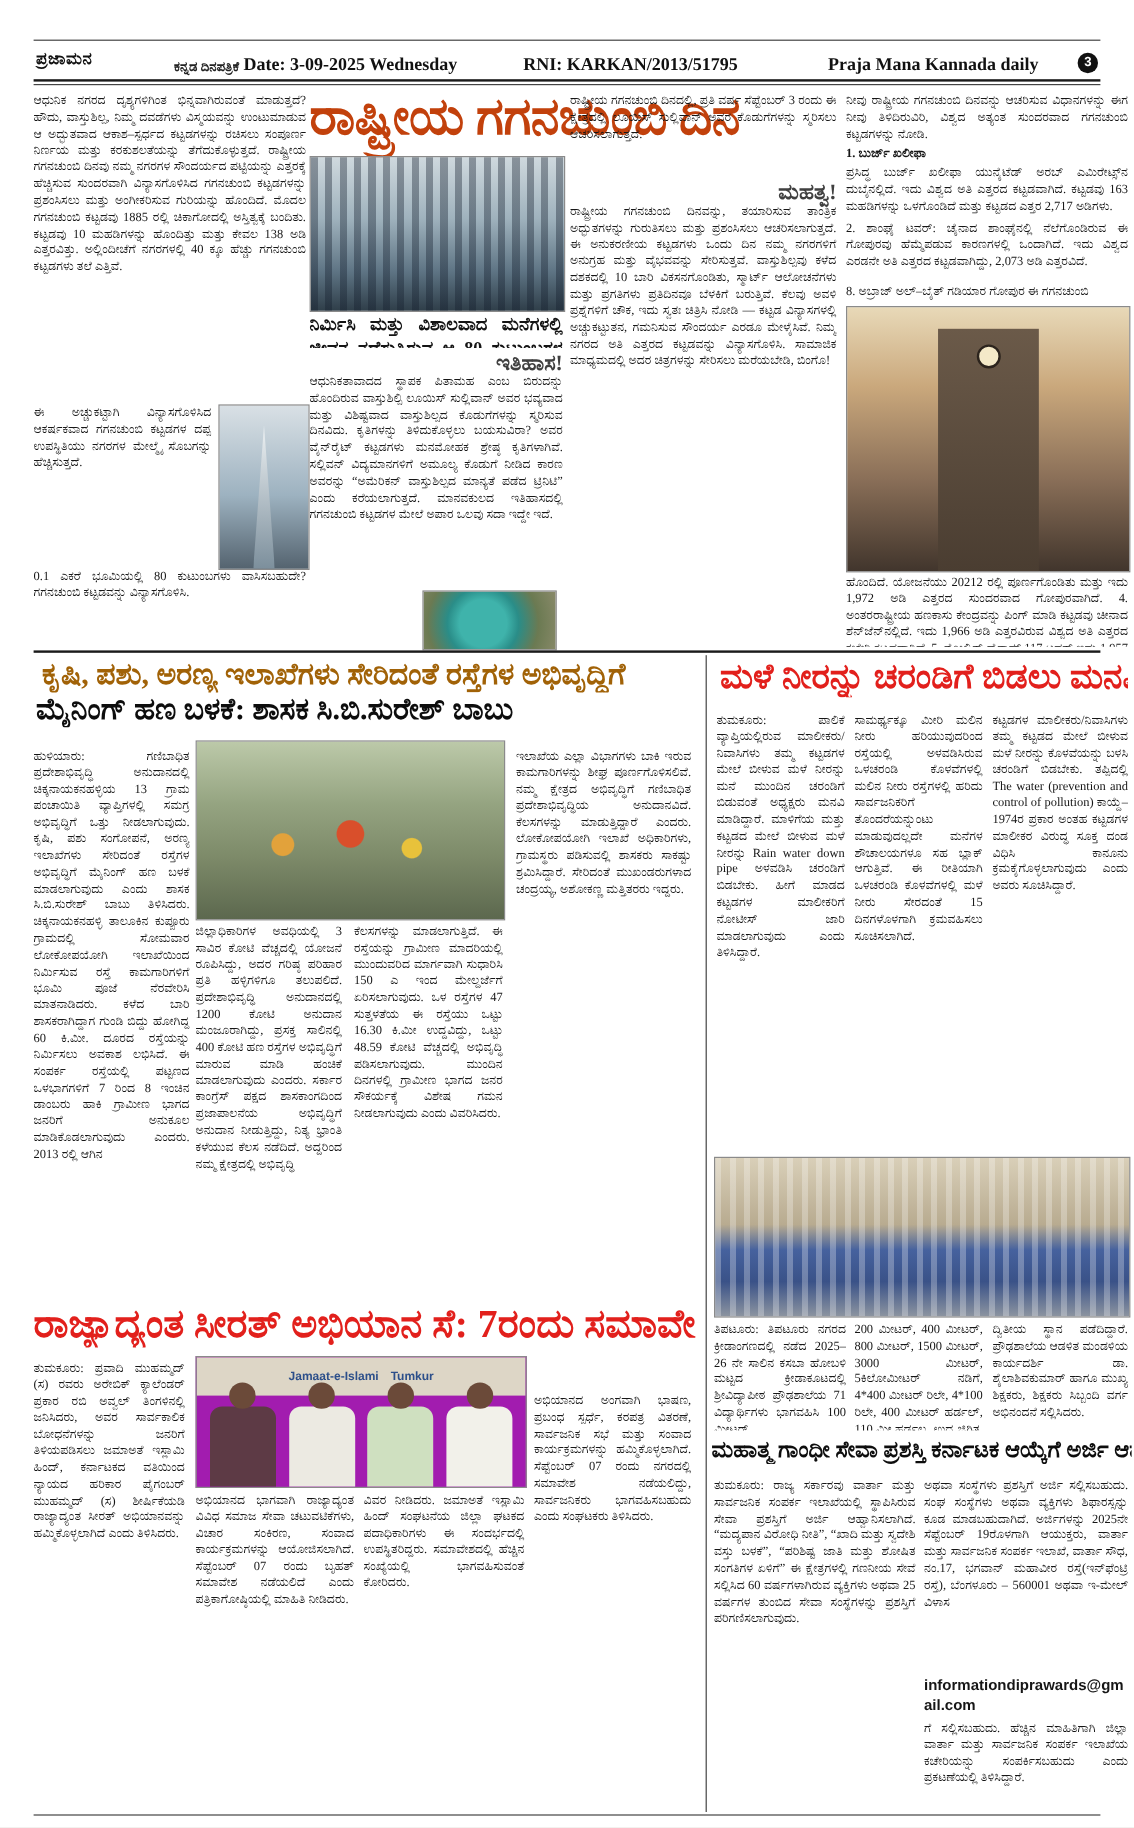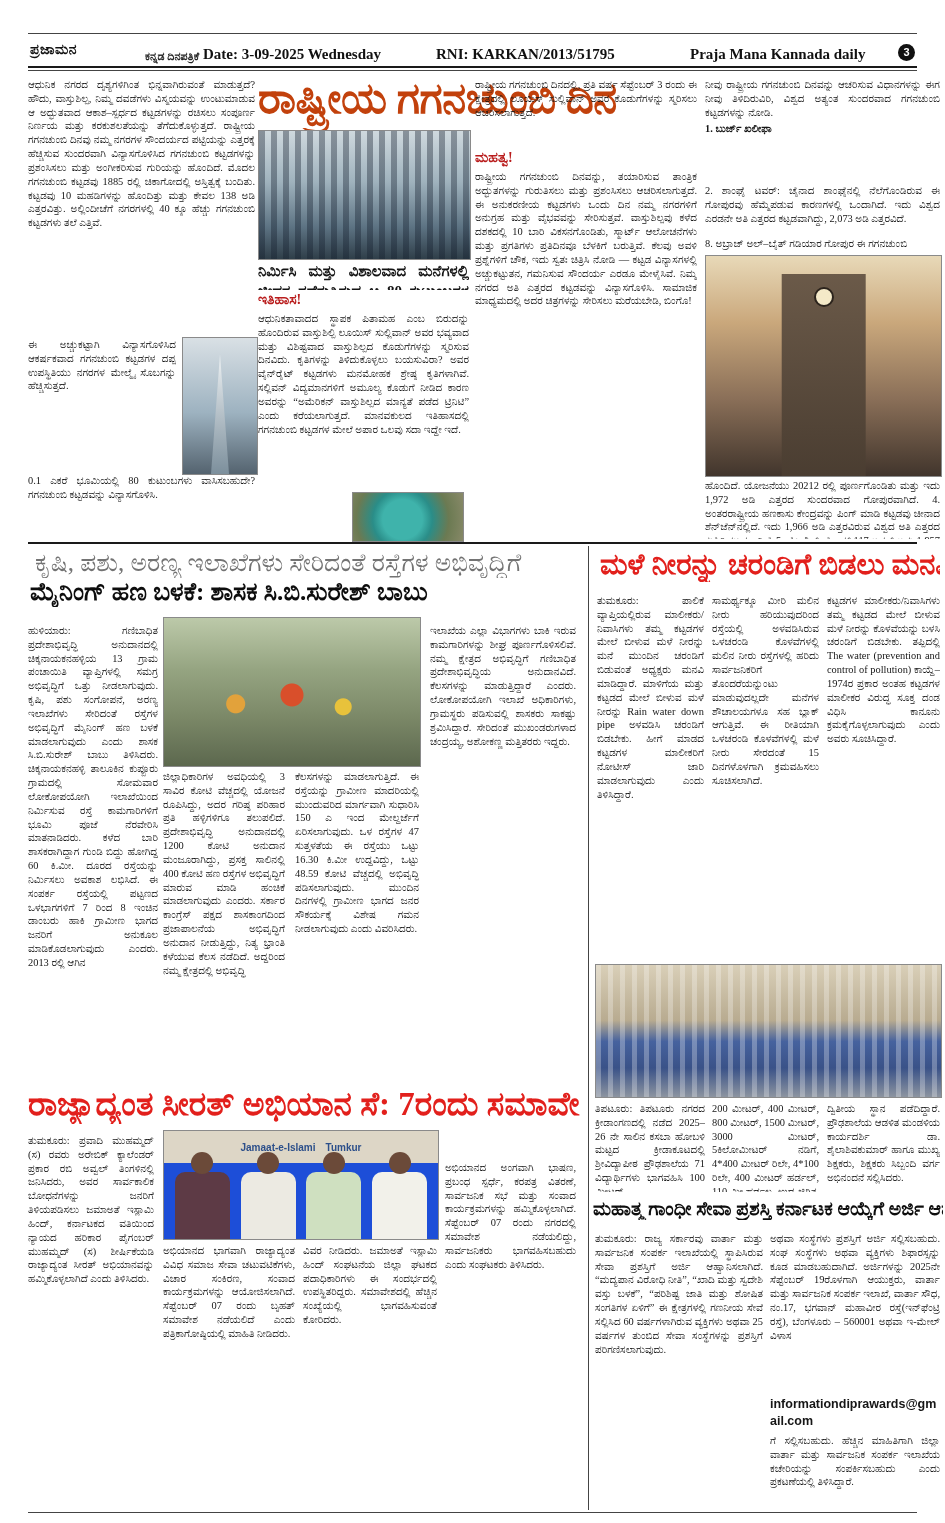--- a/index.html
+++ b/index.html
@@ -4,24 +4,24 @@
 <style>
   html,body{margin:0;padding:0;background:#e8e8e4;}
   #page{position:relative;width:945px;height:1523px;margin:0 auto;background:#ffffff;
         font-family:"Liberation Serif","DejaVu Serif",serif;color:#141414;overflow:hidden;}
   .rule{position:absolute;background:#1a1a1a;}
   .rule-thin{position:absolute;background:#444;}
   .bodytext{position:absolute;font-size:10.4px;line-height:1.33;text-align:justify;color:#161616;overflow:hidden;word-break:break-word;}
   .bold{font-weight:bold;}
   .center{text-align:center;}
   .h-main{position:absolute;color:#c2410c;font-weight:bold;font-size:43px;line-height:1.05;letter-spacing:-.5px;white-space:nowrap;overflow:hidden;}
-  .h-kicker{position:absolute;color:#737373;font-weight:normal;font-size:25px;white-space:nowrap;overflow:hidden;}
+  .h-kicker{position:absolute;color:#a16207;font-weight:bold;font-size:25px;white-space:nowrap;overflow:hidden;}
   .h-black{position:absolute;color:#0d0d0d;font-weight:bold;overflow:hidden;white-space:nowrap;}
   .h-red-sub{position:absolute;color:#e2201c;font-weight:bold;overflow:hidden;white-space:nowrap;}
-  .subhead-inline{font-size:14px;font-weight:bold;color:#b91c1c;text-align:left;position:absolute;}
+  .subhead-inline{font-size:18px;font-weight:bold;color:#404040;text-align:right;position:absolute;}
   .caption{position:absolute;font-size:15px;font-weight:bold;line-height:1.3;text-align:justify;overflow:hidden;}
   .photo{position:absolute;border:1px solid #8a8a8a;overflow:hidden;}
   #img-skyline{background:
      repeating-linear-gradient(90deg, rgba(20,30,45,.38) 0 6px, rgba(255,255,255,0) 6px 12px),
      linear-gradient(180deg,#cfd9de 0%,#9fb2bd 40%,#5d7383 75%,#2f3e49 100%);}
   #img-burj{background:linear-gradient(180deg,#d9e0e5 0%,#9db2c0 55%,#54636f 100%);}
   #img-burj .spire{position:absolute;left:50%;bottom:0;width:18px;height:88%;transform:translateX(-50%);
      background:linear-gradient(180deg,#eef2f4,#7c8f9c);clip-path:polygon(50% 0,100% 100%,0 100%);}
   #img-clock{background:linear-gradient(180deg,#e8d9b8 0%,#caa87c 30%,#8a6f58 65%,#41352c 100%);}
   #img-clock .tower{position:absolute;left:50%;bottom:0;width:36%;height:92%;transform:translateX(-50%);
@@ -30,21 +30,21 @@
      transform:translateX(-50%);background:#f4e9c8;border:2px solid #2c241d;}
   #img-aerial{background:radial-gradient(circle at 45% 55%, #3fb3ab 0 30%, #2a8d88 45%, #6b7a52 70%, #8a8a6a 100%);}
   #img-mining{background:
      radial-gradient(circle at 28% 58%, #e2a23b 0 9px, rgba(0,0,0,0) 10px),
      radial-gradient(circle at 50% 52%, #d94f2b 0 11px, rgba(0,0,0,0) 12px),
      radial-gradient(circle at 70% 60%, #e8c23b 0 8px, rgba(0,0,0,0) 9px),
      linear-gradient(180deg,#bcc9a9 0%,#95a481 35%,#7d8a69 65%,#5c684e 100%);}
   #img-team{background:
      repeating-linear-gradient(90deg, rgba(255,255,255,.28) 0 5px, rgba(0,0,0,0) 5px 12px),
      linear-gradient(180deg,#d9cfb8 0%,#b8ab90 42%,#46629e 58%,#3a5288 78%,#8c94a0 100%);}
-  #img-press{background:#1d4ed8;}
+  #img-press{background:#a21caf;}
   #img-press .banner{position:absolute;top:0;left:0;right:0;height:30%;background:#ddd6c6;
      font-family:"Liberation Sans",sans-serif;font-size:10px;font-weight:bold;color:#2c4f8a;
      display:flex;gap:10px;align-items:center;justify-content:center;}
   #img-press .person{position:absolute;bottom:0;height:62%;border-radius:10px 10px 0 0;}
   #img-press .head{position:absolute;top:-20px;left:50%;transform:translateX(-50%);width:22px;height:22px;border-radius:50%;background:#6b4a39;}
   .pagecircle{position:absolute;width:17px;height:17px;border-radius:50%;background:#111;color:#fff;
      font-family:"Liberation Sans",sans-serif;font-size:11px;font-weight:bold;text-align:center;line-height:17px;}
   .hdr{position:absolute;font-family:"Liberation Serif",serif;font-weight:bold;font-size:15px;color:#111;white-space:nowrap;}
   .logo{position:absolute;font-weight:bold;font-size:14px;color:#111;white-space:nowrap;letter-spacing:.5px;}
   .logosub{position:absolute;font-size:11px;font-weight:bold;color:#222;white-space:nowrap;}
@@ -79,20 +79,21 @@
   <div class="photo" id="img-burj" style="left:182px;top:337px;width:74px;height:136px;">
       <div class="spire"></div>
     </div>
 
   <div class="bodytext" style="left:475px;top:78px;width:222px;height:50px;">ರಾಷ್ಟ್ರೀಯ ಗಗನಚುಂಬಿ ದಿನದಲ್ಲಿ, ಪ್ರತಿ ವರ್ಷ ಸೆಪ್ಟೆಂಬರ್ 3 ರಂದು ಈ ಕ್ಷೇತ್ರದಲ್ಲಿ ಲೂಯಿಸ್ ಸುಲ್ಲಿವಾನ್ ಅವರ ಕೊಡುಗೆಗಳನ್ನು ಸ್ಮರಿಸಲು ಆಚರಿಸಲಾಗುತ್ತದೆ.</div>
   <div class="subhead-inline" style="left:475px;top:150px;width:222px;">ಮಹತ್ವ!</div>
   <div class="bodytext" style="left:475px;top:170px;width:222px;height:330px;">ರಾಷ್ಟ್ರೀಯ ಗಗನಚುಂಬಿ ದಿನವನ್ನು, ತಯಾರಿಸುವ ತಾಂತ್ರಿಕ ಅದ್ಭುತಗಳನ್ನು ಗುರುತಿಸಲು ಮತ್ತು ಪ್ರಶಂಸಿಸಲು ಆಚರಿಸಲಾಗುತ್ತದೆ. ಈ ಅನುಕರಣೀಯ ಕಟ್ಟಡಗಳು ಒಂದು ದಿನ ನಮ್ಮ ನಗರಗಳಿಗೆ ಅನುಗ್ರಹ ಮತ್ತು ವೈಭವವನ್ನು ಸೇರಿಸುತ್ತವೆ. ವಾಸ್ತುಶಿಲ್ಪವು ಕಳೆದ ದಶಕದಲ್ಲಿ 10 ಬಾರಿ ವಿಕಸನಗೊಂಡಿತು, ಸ್ಮಾರ್ಟ್ ಆಲೋಚನೆಗಳು ಮತ್ತು ಪ್ರಗತಿಗಳು ಪ್ರತಿದಿನವೂ ಬೆಳಕಿಗೆ ಬರುತ್ತಿವೆ. ಕೆಲವು ಅವಳಿ ಪ್ರಶ್ನೆಗಳಿಗೆ ಚೌಕ, ಇದು ಸ್ವತಃ ಚಿತ್ರಿಸಿ ನೋಡಿ — ಕಟ್ಟಡ ವಿನ್ಯಾಸಗಳಲ್ಲಿ ಅಚ್ಚುಕಟ್ಟುತನ, ಗಮನಿಸುವ ಸೌಂದರ್ಯ ಎರಡೂ ಮೇಳೈಸಿವೆ. ನಿಮ್ಮ ನಗರದ ಅತಿ ಎತ್ತರದ ಕಟ್ಟಡವನ್ನು ವಿನ್ಯಾಸಗೊಳಿಸಿ. ಸಾಮಾಜಿಕ ಮಾಧ್ಯಮದಲ್ಲಿ ಅದರ ಚಿತ್ರಗಳನ್ನು ಸೇರಿಸಲು ಮರೆಯಬೇಡಿ, ಬಿಂಗೊ!</div>
 
   <div class="bodytext" style="left:705px;top:78px;width:235px;height:42px;">ನೀವು ರಾಷ್ಟ್ರೀಯ ಗಗನಚುಂಬಿ ದಿನವನ್ನು ಆಚರಿಸುವ ವಿಧಾನಗಳನ್ನು ಈಗ ನೀವು ತಿಳಿದಿರುವಿರಿ, ವಿಶ್ವದ ಅತ್ಯಂತ ಸುಂದರವಾದ ಗಗನಚುಂಬಿ ಕಟ್ಟಡಗಳನ್ನು ನೋಡಿ.</div>
   <div class="bodytext bold" style="left:705px;top:122px;width:235px;height:15px;">1. ಬುರ್ಜ್ ಖಲೀಫಾ</div>
+  <div class="bodytext" style="left:705px;top:138px;width:235px;height:44px;">ಪ್ರಸಿದ್ಧ ಬುರ್ಜ್ ಖಲೀಫಾ ಯುನೈಟೆಡ್ ಅರಬ್ ಎಮಿರೇಟ್ಸ್‌ನ ದುಬೈನಲ್ಲಿದೆ. ಇದು ವಿಶ್ವದ ಅತಿ ಎತ್ತರದ ಕಟ್ಟಡವಾಗಿದೆ. ಕಟ್ಟಡವು 163 ಮಹಡಿಗಳನ್ನು ಒಳಗೊಂಡಿದೆ ಮತ್ತು ಕಟ್ಟಡದ ಎತ್ತರ 2,717 ಅಡಿಗಳು.</div>
   <div class="bodytext" style="left:705px;top:184px;width:235px;height:52px;">2. ಶಾಂಘೈ ಟವರ್: ಚೈನಾದ ಶಾಂಘೈನಲ್ಲಿ ನೆಲೆಗೊಂಡಿರುವ ಈ ಗೋಪುರವು ಹೆಮ್ಮೆಪಡುವ ಕಾರಣಗಳಲ್ಲಿ ಒಂದಾಗಿದೆ. ಇದು ವಿಶ್ವದ ಎರಡನೇ ಅತಿ ಎತ್ತರದ ಕಟ್ಟಡವಾಗಿದ್ದು, 2,073 ಅಡಿ ಎತ್ತರವಿದೆ.</div>
   <div class="bodytext" style="left:705px;top:237px;width:235px;height:16px;">8. ಅಬ್ರಾಜ್ ಅಲ್–ಬೈತ್ ಗಡಿಯಾರ ಗೋಪುರ ಈ ಗಗನಚುಂಬಿ</div>
 
   <div class="photo" id="img-clock" style="left:705px;top:255px;width:235px;height:220px;">
     <div class="tower"></div>
       <div class="clockface"></div>
   </div>
   <div class="bodytext" style="left:705px;top:479px;width:235px;height:60px;">ಹೊಂದಿದೆ. ಯೋಜನೆಯು 20212 ರಲ್ಲಿ ಪೂರ್ಣಗೊಂಡಿತು ಮತ್ತು ಇದು 1,972 ಅಡಿ ಎತ್ತರದ ಸುಂದರವಾದ ಗೋಪುರವಾಗಿದೆ. 4. ಅಂತರರಾಷ್ಟ್ರೀಯ ಹಣಕಾಸು ಕೇಂದ್ರವನ್ನು ಪಿಂಗ್ ಮಾಡಿ ಕಟ್ಟಡವು ಚೀನಾದ ಶೆನ್‌ಜೆನ್‌ನಲ್ಲಿದೆ. ಇದು 1,966 ಅಡಿ ಎತ್ತರವಿರುವ ವಿಶ್ವದ ಅತಿ ಎತ್ತರದ ಕಚೇರಿ ಕಟ್ಟಡವಾಗಿದೆ. 5. ಗೋಲ್ಡಿನ್ ಫೈನಾನ್ಸ್ 117 ಟವರ್ ಇದು 1,957 ಅಡಿ ಎತ್ತರದ ವಿಶ್ವದ ಐದನೇ ಅತಿ ಎತ್ತರದ ಕಟ್ಟಡವಾಗಿದೆ. ಯೋಜನೆಯು 2020 ರಲ್ಲಿ ಪೂರ್ಣಗೊಂಡಿತು.</div>
 
   <div class="photo" id="img-aerial" style="left:352px;top:492px;width:110px;height:48px;"></div>

